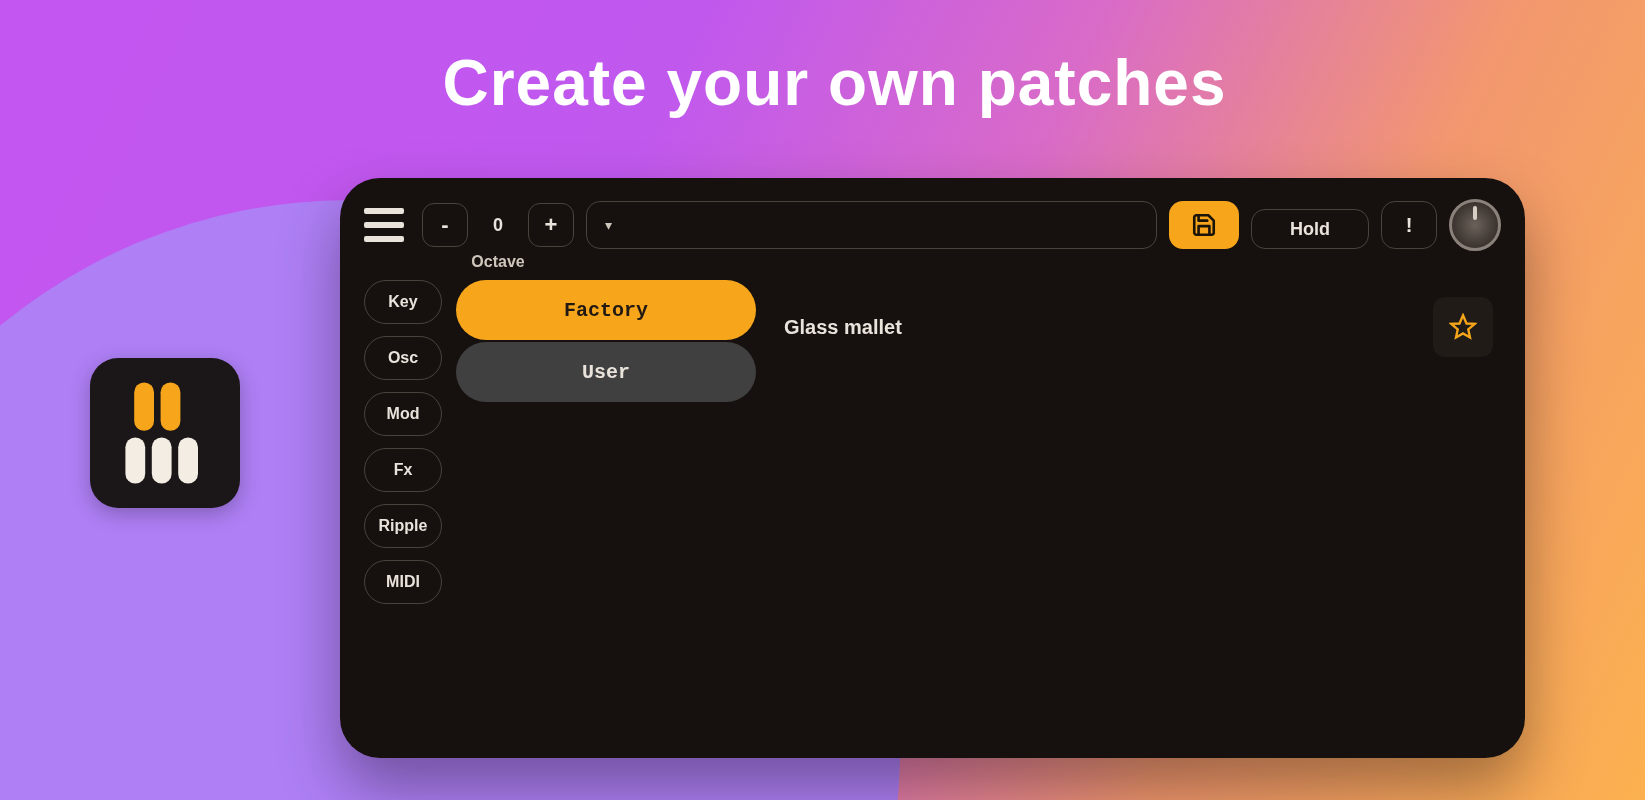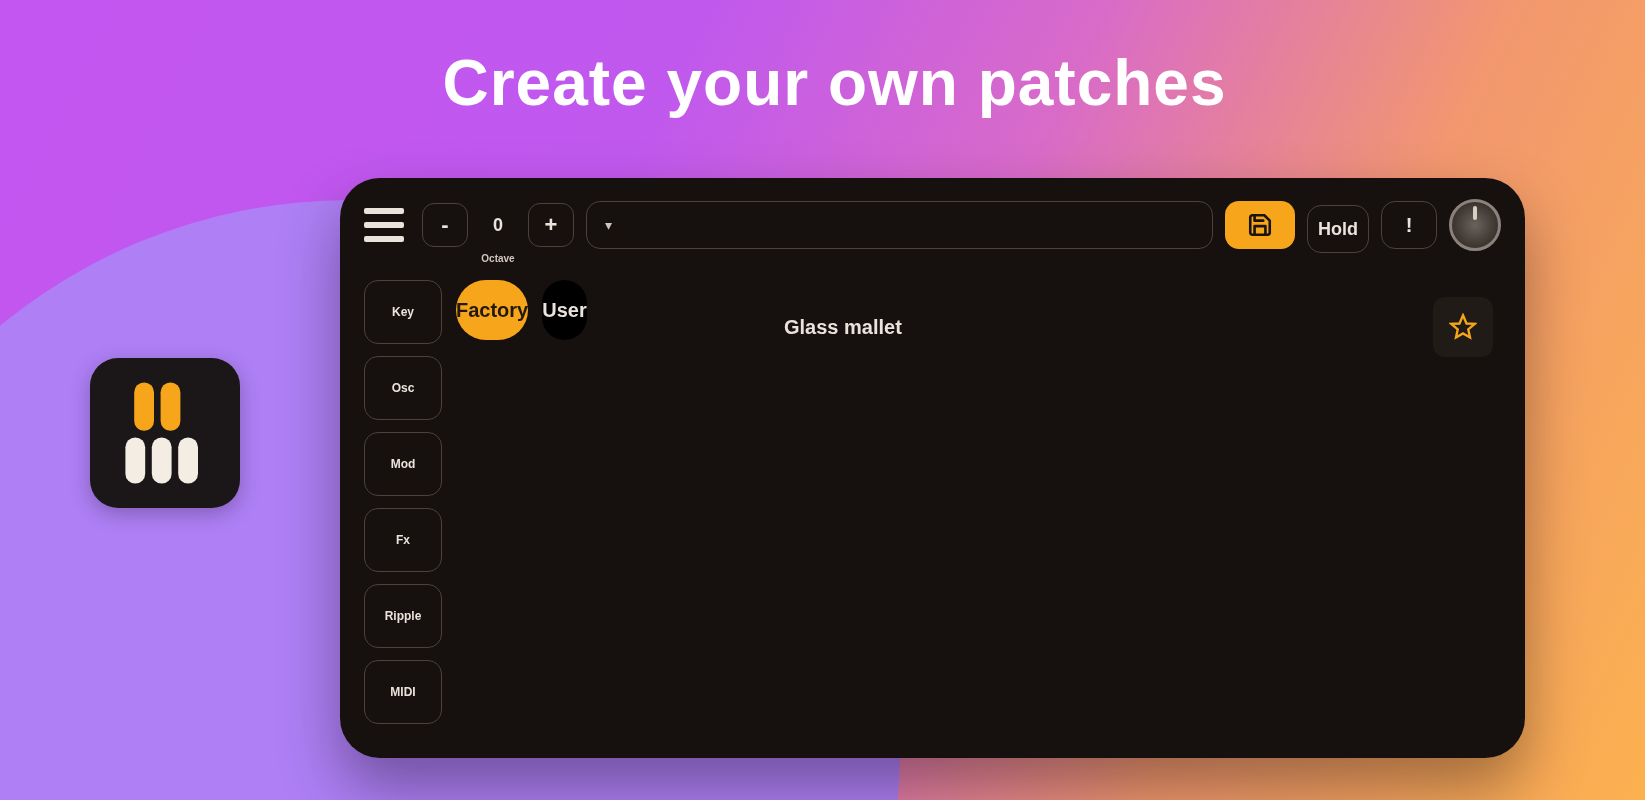--- a/index.html
+++ b/index.html
@@ -65,40 +65,40 @@
     display:flex; align-items:center; justify-content:center;
     cursor:pointer;
   }
   .oct-val {
     min-width:40px; text-align:center;
     color:#e9e3db; font-weight:700; font-size:18px;
   }
   .oct-label-wrap { position:relative; }
   .oct-label {
     position:absolute; top:50px; left:50%; transform:translateX(-50%);
-    font-size:10px; color:#cfc6bb; font-weight:600;
+    font-size:16px; color:#cfc6bb; font-weight:600;
   }
   .patch-bar {
     flex:1;
     height:48px;
     border:1px solid #4a423b;
     border-radius:14px;
     display:flex; align-items:center;
     padding:0 18px;
     position:relative;
   }
   .patch-caret { color:#cfc6bb; font-size:14px; margin-right:auto; }
   .patch-name { position:absolute; left:0; right:0; text-align:center; color:#fff; font-weight:700; font-size:22px; }
   .save-btn {
     width:70px; height:48px; border-radius:14px;
     background:#f7a61b; display:flex; align-items:center; justify-content:center;
     cursor:pointer;
   }
   .hold-btn {
-    height:48px; padding:0 10px;
+    height:40px; padding:0 38px;
     border:1px solid #4a423b; border-radius:14px;
     color:#e9e3db; font-weight:700; font-size:18px;
     display:flex; align-items:center; cursor:pointer;margin-top:8px;
   }
   .panic-btn {
     width:56px; height:48px; border:1px solid #4a423b; border-radius:14px;
     color:#e9e3db; font-weight:900; font-size:20px;
     display:flex; align-items:center; justify-content:center; cursor:pointer;
   }
   .vol-knob {
@@ -107,32 +107,32 @@
     border:3px solid #8a827a;
     position:relative; cursor:pointer;
   }
   .vol-knob::after {
     content:''; position:absolute; top:4px; left:50%; transform:translateX(-50%);
     width:4px; height:14px; background:#d7cfc5; border-radius:2px;
   }
   .body-row { display:flex; margin-top:28px; gap:14px; height:468px; }
   .side-tabs { display:flex; flex-direction:column; gap:12px; width:78px; }
   .side-tab {
-    height:64px; border:1px solid #4a423b; border-radius:14px;
-    display:flex; align-items:center; justify-content:center;
-    color:#e9e3db; font-weight:700; font-size:12px; cursor:pointer;
-  }
-  .bank-col { display:flex; flex-direction:row; gap:14px; width:300px; }
+    height:44px; border:1px solid #4a423b; border-radius:22px;
+    display:flex; align-items:center; justify-content:center;
+    color:#e9e3db; font-weight:700; font-size:16px; cursor:pointer;
+  }
+  .bank-col { display:flex; flex-direction:column; gap:2px; width:300px;font-family:Liberation Mono, monospace; }
   .bank-pill {
     height:60px; border-radius:30px;
     display:flex; align-items:center; justify-content:center;
     font-weight:700; font-size:20px; cursor:pointer;
   }
   .bank-pill.active { background:#f7a61b; color:#221a12; }
-  .bank-pill.inactive { background:#000000; color:#e9e3db; }
+  .bank-pill.inactive { background:#404040; color:#e9e3db; }
   .patch-list { flex:1; display:flex; flex-direction:column; }
   .patch-row {
     height:94px; display:flex; align-items:center; justify-content:space-between;
     padding:0 8px 0 14px; cursor:pointer;
   }
   .patch-row .label { color:#e9e3db; font-weight:700; font-size:20px; }
   .star-slot {
     width:60px; height:60px; border-radius:12px;
     background:#201b17;
     display:flex; align-items:center; justify-content:center;

